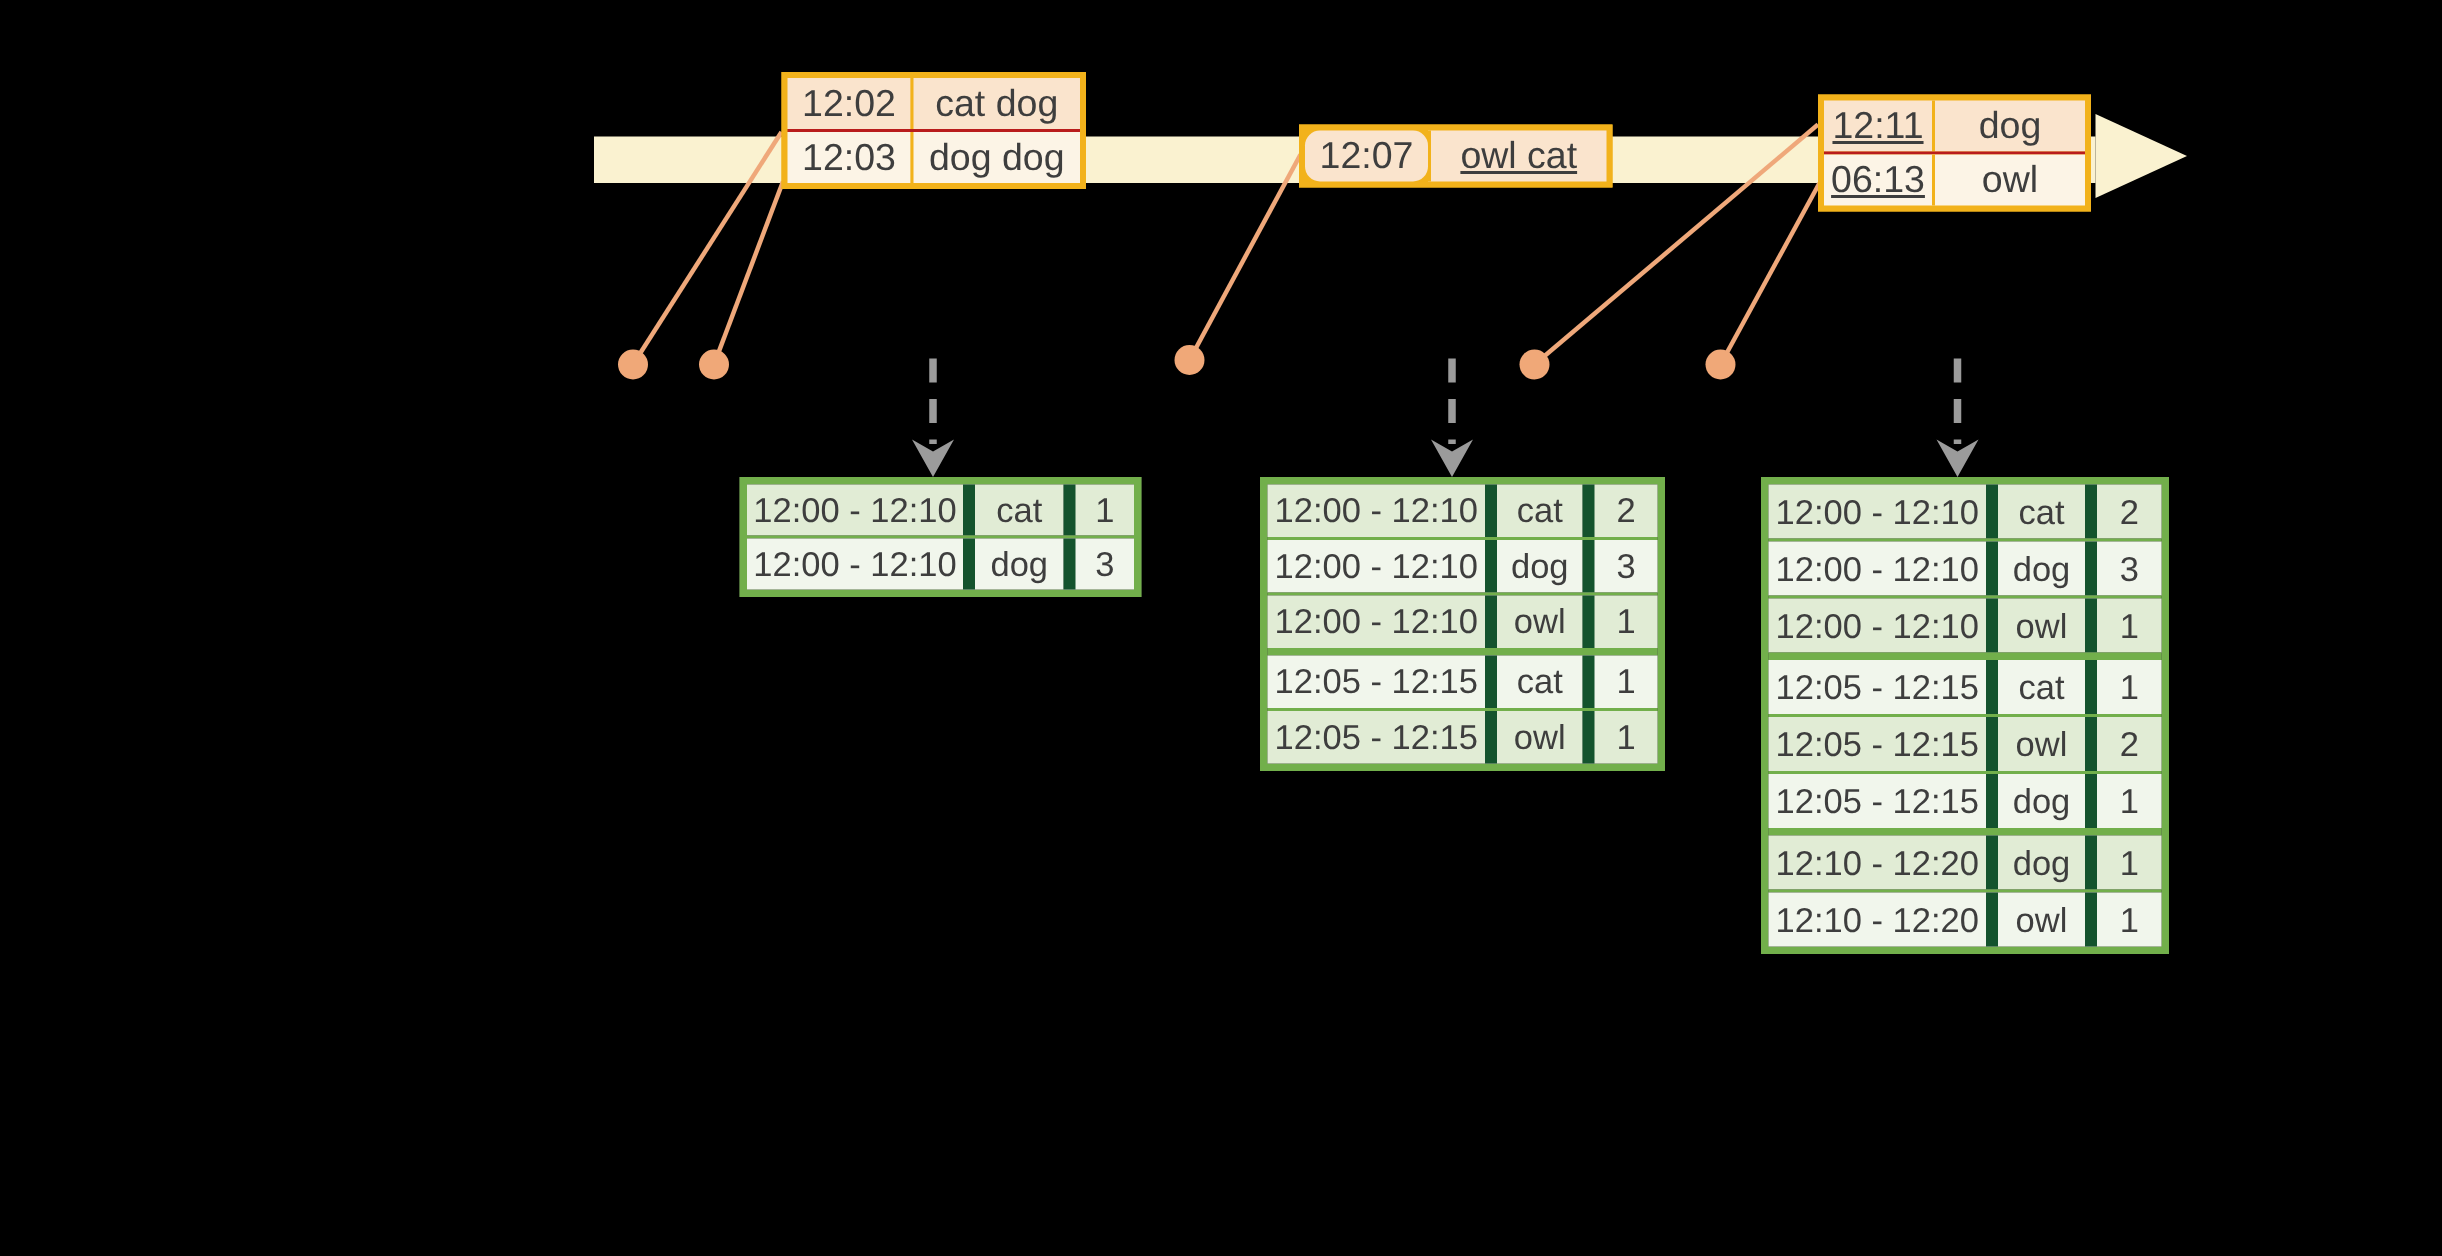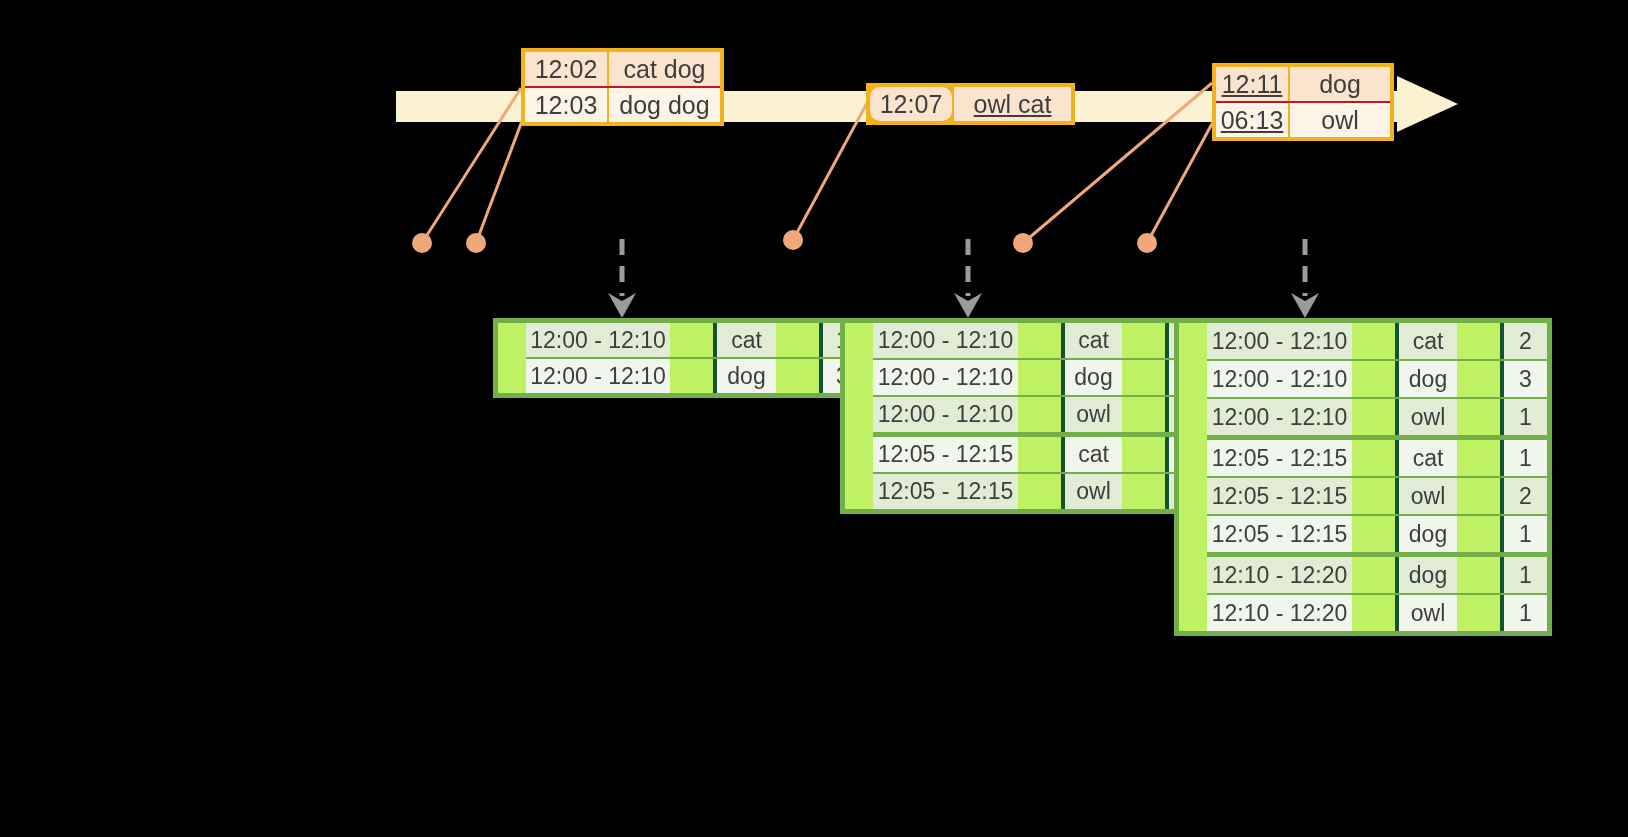--- a/index.html
+++ b/index.html
@@ -36,30 +36,30 @@
   .ev-cell.words { border-left:2px solid #f2b21b; }
   .ev-row:nth-child(odd)  .ev-cell { background:#fae4cd; }
   .ev-row:nth-child(even) .ev-cell { background:#fcf4e6; }
   .t-e1 { left:521px;  top:48px; } .t-e1 .time{width:82px;} .t-e1 .words{width:111px;}
   .t-e2 { left:866px;  top:83px; } .t-e2 .time{width:82px;border-radius:10px;} .t-e2 .words{width:117px;text-decoration:underline;}
   .t-e3 { left:1212px; top:63px; } .t-e3 .time{width:72px;text-decoration:underline;} .t-e3 .words{width:100px;}
 
   
   .res-table {
     position:absolute; border:5px solid #72af4b; z-index:3;
-    display:flex; flex-direction:column; background:#bef264;padding-left:28px;
+    display:flex; flex-direction:column; background:#404040;
   }
   .res-row { display:flex; }
   .res-row + .res-row { border-top:2px solid #72af4b; }
   .res-row.group-start { border-top:5px solid #72af4b; }
   .res-cell {
     display:flex; align-items:center; justify-content:center;
     color:#3e3e3e; font-size:23px;
   }
-  .res-cell.word, .res-cell.count { border-left:4px solid #14532d;margin-left:43px; }
+  .res-cell.word, .res-cell.count { border-left:8px solid #14532d; }
   .res-row:nth-child(odd)  .res-cell { background:#e1ecd5; }
   .res-row:nth-child(even) .res-cell { background:#f1f6ec; }
   .t-r1 { left:493px;  top:318px; } .t-r1 .res-cell{height:34px;}
   .t-r1 .window{width:144px;} .t-r1 .word{width:59px;}  .t-r1 .count{width:39px;}
   .t-r2 { left:840px;  top:318px; } .t-r2 .res-cell{height:35px;}
   .t-r2 .window{width:145px;} .t-r2 .word{width:57px;}  .t-r2 .count{width:42px;}
   .t-r3 { left:1174px; top:318px; } .t-r3 .res-cell{height:36px;}
   .t-r3 .window{width:145px;} .t-r3 .word{width:58px;}  .t-r3 .count{width:43px;}
 </style>
 </head>

